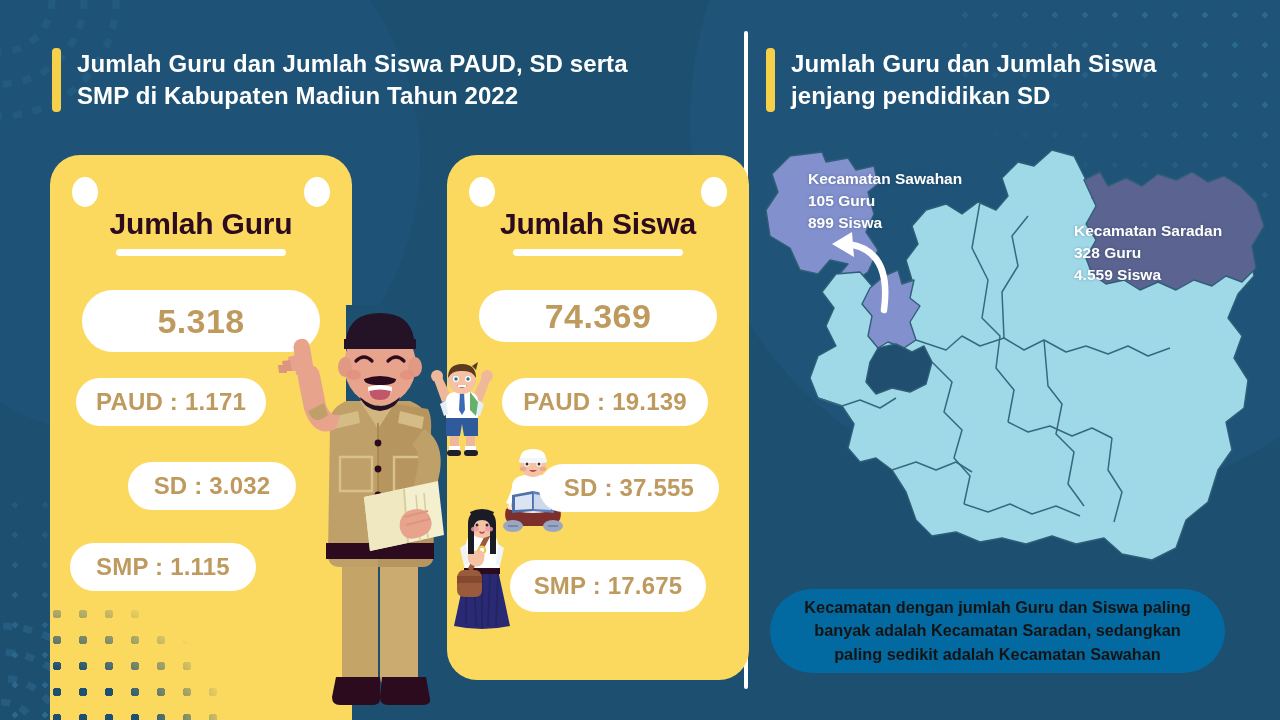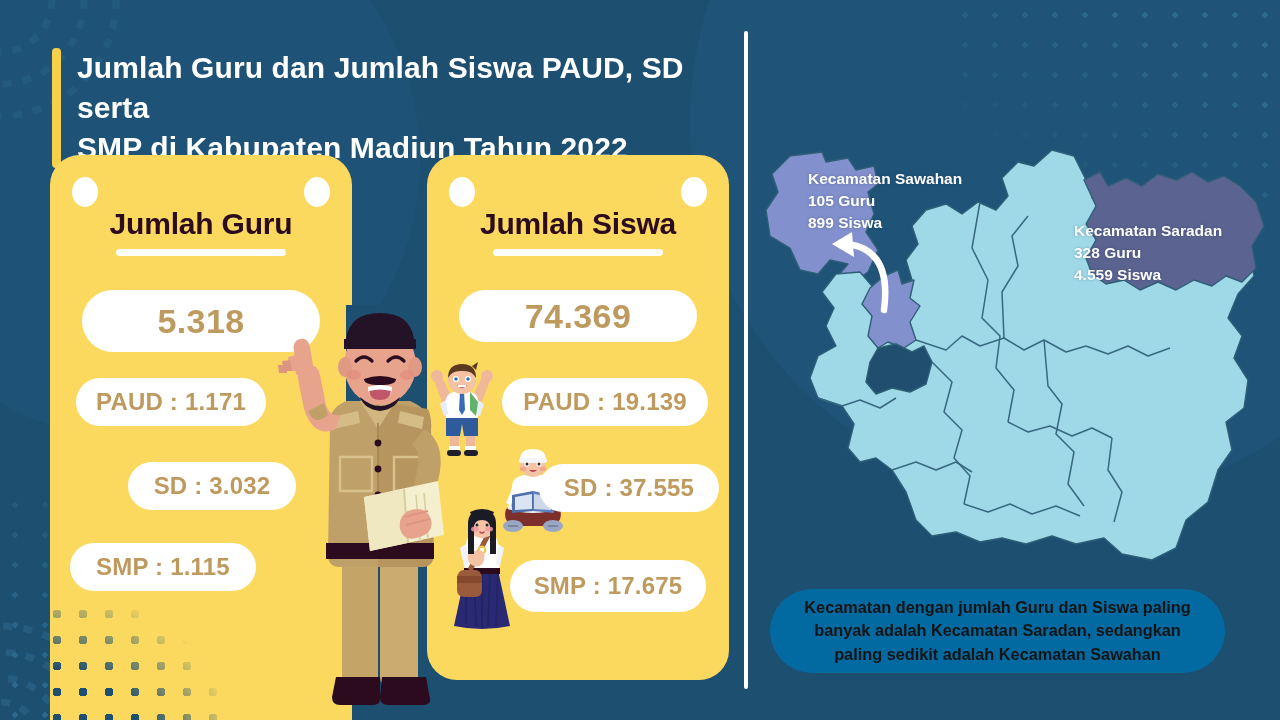--- a/index.html
+++ b/index.html
@@ -21,21 +21,21 @@
   .bg-sheen {
     position: absolute;
     background: #205madd;
   }
 
   
   .title-block { position: absolute; display: flex; gap: 16px; align-items: stretch; }
   .title-bar { width: 9px; border-radius: 4px; background: #f7d04a; flex: 0 0 9px; }
   .title-text {
     color: #ffffff;
-    font-size: 30px;
+    font-size: 24px;
     font-weight: bold;
     line-height: 1.33;
     letter-spacing: .1px;
     white-space: pre-line;
   }
 
   
   #divider {
     position: absolute;
     left: 744px; top: 31px;
@@ -168,38 +168,40 @@
 </div>
 
 <div class="title-block" style="left:52px;top:48px;width:660px;">
   <div class="title-bar"></div>
   <div class="title-text">Jumlah Guru dan Jumlah Siswa PAUD, SD serta
 SMP di Kabupaten Madiun Tahun 2022</div>
 </div>
 
 <div class="title-block" style="left:766px;top:48px;width:480px;">
   <div class="title-bar"></div>
+  <div class="title-text">Jumlah Guru dan Jumlah Siswa
+jenjang pendidikan SD</div>
 </div>
 
 <div id="divider"></div>
 
 <div class="stat-card" style="left:50px;top:155px;width:302px;height:625px;">
   <div class="card-dots"></div>
   <div class="punch-hole punch-left"></div>
   <div class="punch-hole punch-right"></div>
   <div class="card-heading" style="top:52px;">Jumlah Guru</div>
   <div class="card-rule" style="left:66px;right:66px;top:94px;"></div>
   <div class="total-pill" style="left:32px;right:32px;top:118px;height:62px;">5.318</div>
 </div>
 
 <div class="level-pill" style="left:76px;top:378px;width:190px;height:48px;">PAUD : 1.171</div>
 <div class="level-pill" style="left:128px;top:462px;width:168px;height:48px;">SD : 3.032</div>
 <div class="level-pill" style="left:70px;top:543px;width:186px;height:48px;">SMP : 1.115</div>
 
-<div class="stat-card" style="left:427px;top:155px;width:302px;height:525px;">
+<div class="stat-card" style="left:447px;top:155px;width:302px;height:525px;">
   <div class="punch-hole punch-left"></div>
   <div class="punch-hole punch-right"></div>
   <div class="card-heading" style="top:52px;">Jumlah Siswa</div>
   <div class="card-rule" style="left:66px;right:66px;top:94px;"></div>
   <div class="total-pill" style="left:32px;right:32px;top:118px;height:52px;">74.369</div>
 </div>
 
 <svg class="illus" style="left:268px;top:305px;width:215px;height:415px;" viewBox="0 0 215 415">
 
   <rect x="78" y="0" width="50" height="300" fill="#1d4f71"></rect>

